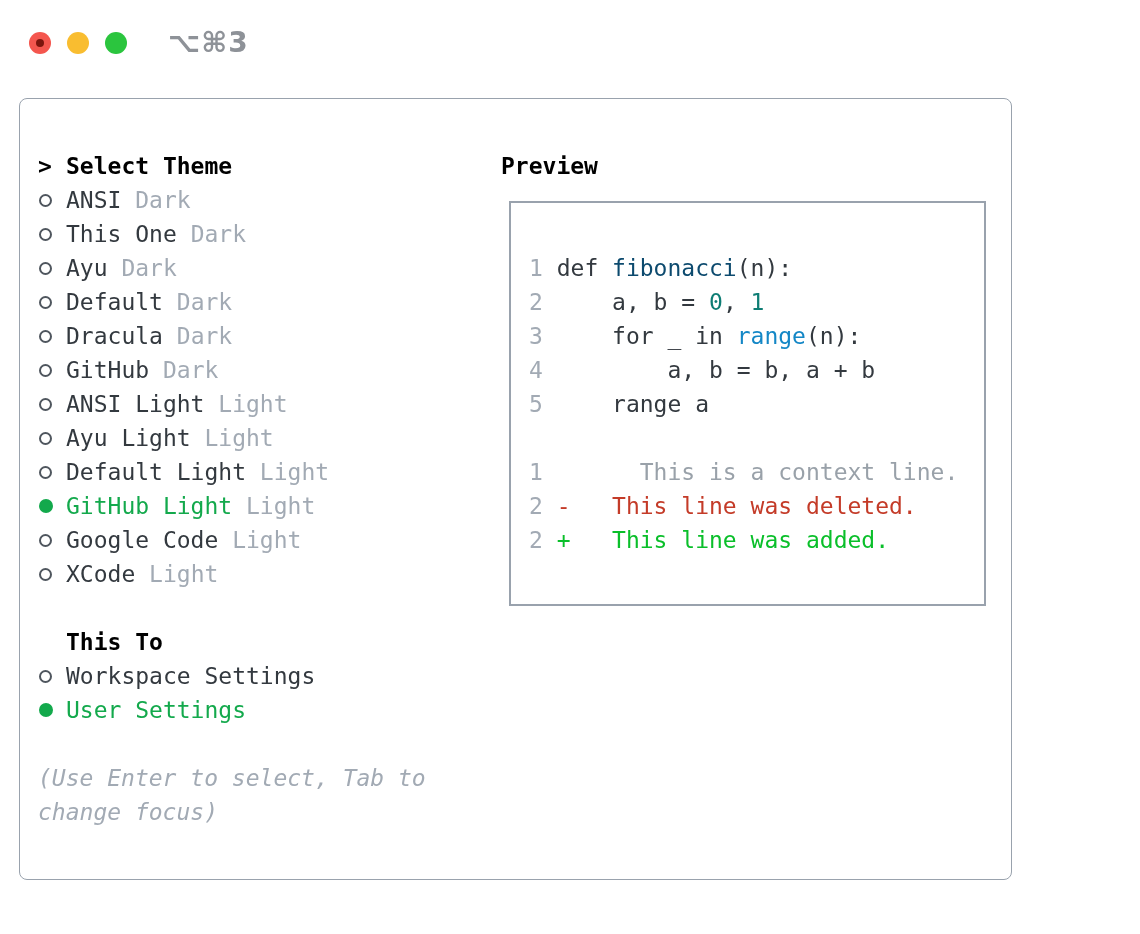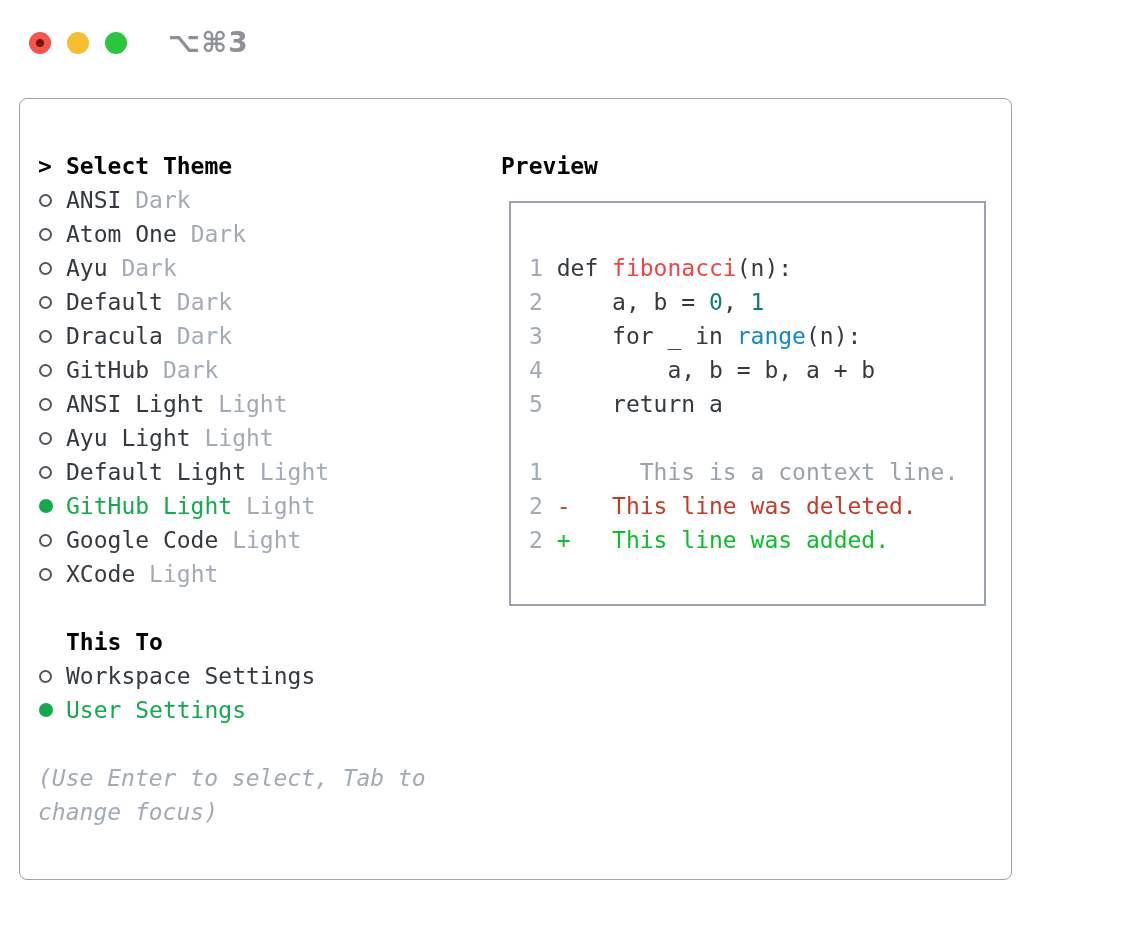--- a/index.html
+++ b/index.html
@@ -32,21 +32,21 @@
   .apply-hdr{margin-top:34px;}
   .hint{margin-top:34px;color:#a2aab4;width:436px;font-style:italic;}
 
   
   .preview-hdr{height:34px;font-weight:bold;color:#000;}
   .pbox{margin-top:18px;margin-left:8px;width:477px;height:405px;box-sizing:border-box;
         border:2px solid #99a2ad;padding:48px 0 0 18px;background:#fff;}
   .cl{height:34px;white-space:pre;}
   .lnum{display:inline-block;width:2ch;color:#a2aab4;}
   .tk-plain{color:#33393f;}
-  .tk-func{color:#ef4444;}
+  .tk-func{color:#0c4a6e;}
   .tk-number{color:#0e7d74;}
   .tk-call{color:#1487c6;}
   .tk-context{color:#99a1a9;}
   .tk-deleted{color:#c43b28;}
   .tk-added{color:#0abf2a;}
 </style>
 </head>
 <body>
 
 <div class="window">
@@ -63,21 +63,21 @@
   <div class="panel">
 
     <div class="leftcol">
       <div class="row">
         <span class="prefix hdr">&gt;</span>
         <span class="hdr">Select Theme</span>
       </div>
 
       <div>
           <div class="row"><span class="prefix"><span class="radio"></span></span><span>ANSI</span><span class="variant"> Dark</span></div>
-          <div class="row"><span class="prefix"><span class="radio"></span></span><span>Atom One</span><span class="variant"> Dark</span></div>
+          <div class="row"><span class="prefix"><span class="radio"></span></span><span>This One</span><span class="variant"> Dark</span></div>
           <div class="row"><span class="prefix"><span class="radio"></span></span><span>Ayu</span><span class="variant"> Dark</span></div>
           <div class="row"><span class="prefix"><span class="radio"></span></span><span>Default</span><span class="variant"> Dark</span></div>
           <div class="row"><span class="prefix"><span class="radio"></span></span><span>Dracula</span><span class="variant"> Dark</span></div>
           <div class="row"><span class="prefix"><span class="radio"></span></span><span>GitHub</span><span class="variant"> Dark</span></div>
           <div class="row"><span class="prefix"><span class="radio"></span></span><span>ANSI Light</span><span class="variant"> Light</span></div>
           <div class="row"><span class="prefix"><span class="radio"></span></span><span>Ayu Light</span><span class="variant"> Light</span></div>
           <div class="row"><span class="prefix"><span class="radio"></span></span><span>Default Light</span><span class="variant"> Light</span></div>
           <div class="row"><span class="prefix"><span class="radio sel"></span></span><span class="sel-label">GitHub Light</span><span class="variant"> Light</span></div>
           <div class="row"><span class="prefix"><span class="radio"></span></span><span>Google Code</span><span class="variant"> Light</span></div>
           <div class="row"><span class="prefix"><span class="radio"></span></span><span>XCode</span><span class="variant"> Light</span></div>
@@ -97,21 +97,21 @@
     </div>
 
     <div class="rightcol">
       <div class="preview-hdr">Preview</div>
       <div class="pbox">
         <div>
             <div class="cl"><span class="lnum">1</span><span class="tk-plain">def </span><span class="tk-func">fibonacci</span><span class="tk-plain">(n):</span></div>
             <div class="cl"><span class="lnum">2</span><span class="tk-plain">    a, b = </span><span class="tk-number">0</span><span class="tk-plain">, </span><span class="tk-number">1</span></div>
             <div class="cl"><span class="lnum">3</span><span class="tk-plain">    for _ in </span><span class="tk-call">range</span><span class="tk-plain">(n):</span></div>
             <div class="cl"><span class="lnum">4</span><span class="tk-plain">        a, b = b, a + b</span></div>
-            <div class="cl"><span class="lnum">5</span><span class="tk-plain">    return a</span></div>
+            <div class="cl"><span class="lnum">5</span><span class="tk-plain">    range a</span></div>
             <div class="cl"><span class="lnum"></span></div>
             <div class="cl"><span class="lnum">1</span><span class="tk-context">      This is a context line.</span></div>
             <div class="cl"><span class="lnum">2</span><span class="tk-deleted">-   This line was deleted.</span></div>
             <div class="cl"><span class="lnum">2</span><span class="tk-added">+   This line was added.</span></div>
           </div>
       </div>
     </div>
 
   </div>
 </div>

